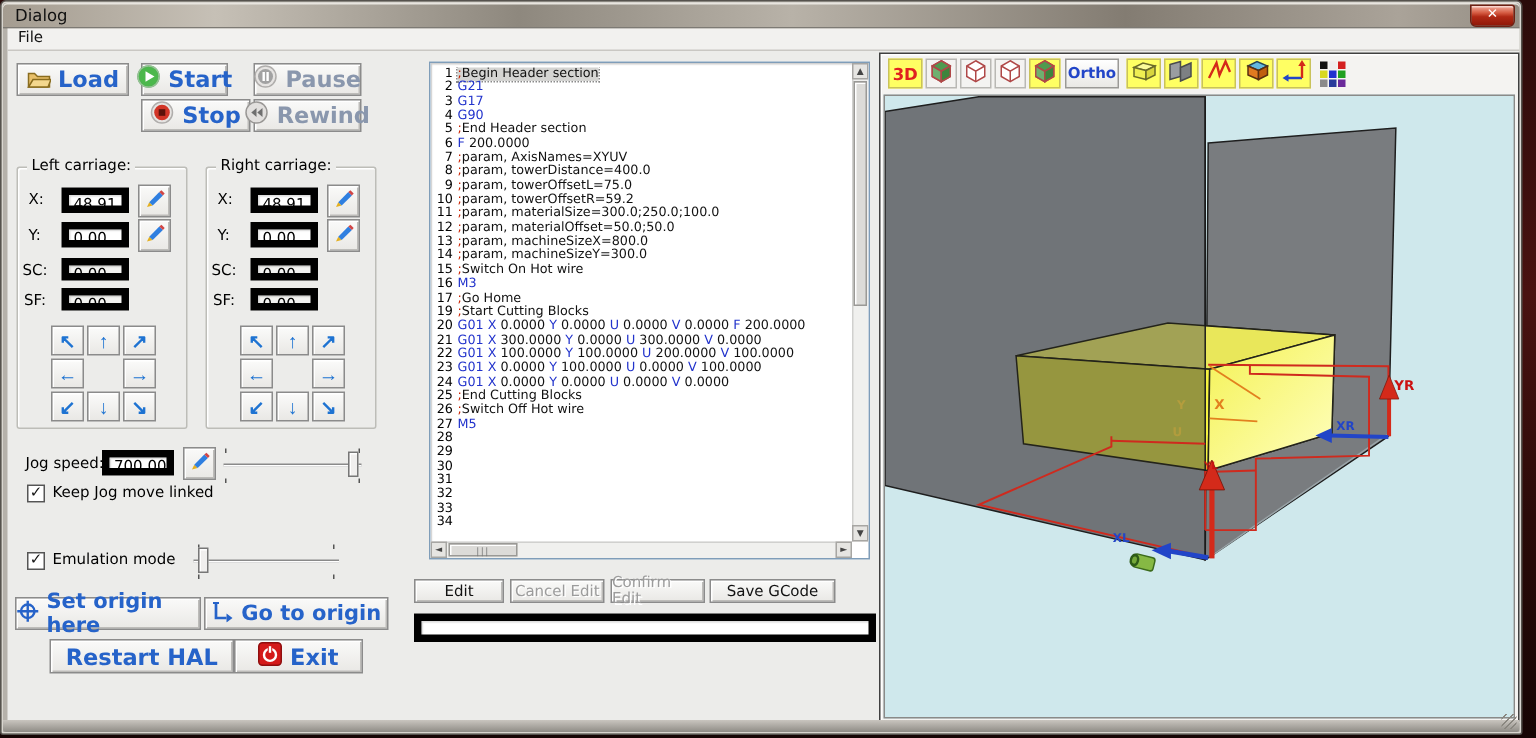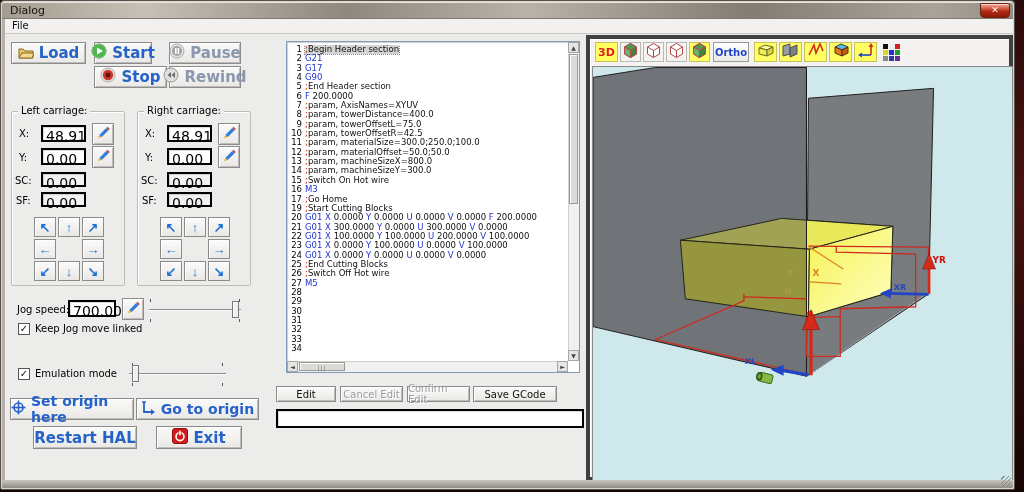--- a/index.html
+++ b/index.html
@@ -29,22 +29,22 @@
     background:repeating-linear-gradient(135deg,transparent 0 2px,#8a8780 2px 3px);}
 
   
   .btn3d{position:absolute;background:linear-gradient(180deg,#fafaf9,#e9e8e5);
     border:1px solid #8b8b8b;box-shadow:inset 1px 1px 0 #fff,inset -1px -1px 0 #bdbcb9;
     display:flex;align-items:center;justify-content:center;gap:5px;cursor:pointer;}
   .btn3d .blab{font-weight:bold;color:#2663c9;font-size:15px;letter-spacing:0;}
   .btn3d .blab.dim{color:#8a97ad;}
   .smallbtn{font-size:10px;color:#111;}
   .smallbtn.dis{color:#9c9c9c;text-shadow:1px 1px 0 #fff;cursor:default;}
-  .field{position:absolute;background:#fff;border:2px solid #000000;
-    box-shadow:inset 1px 1px 1px rgba(0,0,0,.15);font-size:14px;color:#000;padding:1px 3px;}
+  .field{position:absolute;background:#fff;border:5px solid #000000;
+    box-shadow:inset 1px 1px 1px rgba(0,0,0,.15);font-size:10px;color:#000;padding:1px 3px;}
   .field.ro{background:#f2f2f0;}
   .lbl{position:absolute;font-size:10px;color:#000;}
   .groupbox{position:absolute;border:1px solid #bdbdb8;box-shadow:inset 1px 1px 0 #fff;border-radius:2px;}
   .gb-title{position:absolute;top:-7px;left:6px;background:#ececea;padding:0 3px;font-size:10px;color:#000;}
   .pencil-btn{position:absolute;width:22px;height:22px;}
   .checkbox{position:absolute;width:12px;height:12px;background:#fff;border:1px solid #555;
     font-size:10px;line-height:10px;text-align:center;color:#111;font-weight:bold;cursor:pointer;}
   .cb-lbl{position:absolute;font-size:10px;color:#000;}
   .slider{position:absolute;}
   .slider .track{position:absolute;left:0;right:0;top:8px;height:2px;background:#8a8a8a;border-bottom:1px solid #fff;}
@@ -71,21 +71,21 @@
   .hl{background:#d4d4d2;outline:1px dotted #8a8a8a;}
   .vscroll{position:absolute;right:0;top:0;bottom:11px;width:11px;background:#f0f0ee;border-left:1px solid #d0d0ce;}
   .hscroll{position:absolute;left:0;bottom:0;right:11px;height:11px;background:#f0f0ee;border-top:1px solid #d0d0ce;}
   .sb-btn{position:absolute;width:11px;height:11px;background:#e6e5e2;border:1px solid #a7a6a3;
     font-size:6px;color:#444;text-align:center;line-height:9px;cursor:pointer;}
   .sb-thumb{position:absolute;background:#dcdbd8;border:1px solid #9a9996;box-shadow:inset 1px 1px 0 #fff;cursor:pointer;}
   .hthumb-grip{font-size:6px;color:#777;text-align:center;line-height:9px;letter-spacing:1px;}
 
   
   .panel3d{position:absolute;left:585px;top:34px;width:427px;height:446px;background:#f4f3f1;
-    border:4px solid #404040;box-shadow:inset 1px 1px 0 #fff;}
+    border:1px solid #404040;box-shadow:inset 1px 1px 0 #fff;}
   .tbtn{position:absolute;top:3px;height:20px;border:1px solid #b9b8b4;display:flex;align-items:center;
     justify-content:center;background:#f4f3f1;cursor:pointer;}
   .tbtn.yellow{background:#ffff63;border-color:#c9c25a;}
   .tbtn.raised{background:linear-gradient(180deg,#fff,#e9e8e5);border-color:#9a9996;}
   .t3d{color:#e02020;font-weight:bold;font-size:11px;}
   .tortho{color:#2245c8;font-weight:bold;font-size:10px;}
   .viewport{position:absolute;left:2px;top:27px;width:421px;height:416px;border:1px solid #8a8a88;background:#cfe8ec;}
   svg text{font-family:"DejaVu Sans","Liberation Sans",sans-serif;}
 </style>
 </head>
@@ -260,21 +260,21 @@
       <span class="blab" style="font-size:14px;">Set origin here</span>
     </div>
     <div class="btn3d" style="left:135px;top:397px;width:123px;height:22px;">
       <span><svg width="15" height="15">
             <path d="M3,2 v10 h7" fill="none" stroke="#2663c9" stroke-width="1.8"></path>
             <polygon points="10,9 10,15 14,12" fill="#2663c9"></polygon>
             <line x1="1" y1="2" x2="5" y2="2" stroke="#2663c9" stroke-width="1.4"></line>
           </svg></span>
       <span class="blab" style="font-size:14px;">Go to origin</span>
     </div>
-    <div class="btn3d" style="left:32px;top:425px;width:104px;height:23px;">
+    <div class="btn3d" style="left:32px;top:425px;width:123px;height:23px;">
       <span class="blab">Restart HAL</span>
     </div>
     <div class="btn3d" style="left:155px;top:425px;width:86px;height:23px;">
       <span><svg width="16" height="16">
             <rect x="0.5" y="0.5" width="15" height="15" rx="2.5" fill="#d41b1b" stroke="#8f0f0f"></rect>
             <circle cx="8" cy="8.6" r="4" fill="none" stroke="#fff" stroke-width="1.6"></circle>
             <line x1="8" y1="2.4" x2="8" y2="7.4" stroke="#d41b1b" stroke-width="3"></line>
             <line x1="8" y1="2.8" x2="8" y2="7.2" stroke="#fff" stroke-width="1.6"></line>
           </svg></span>
       <span class="blab">Exit</span>
@@ -284,21 +284,21 @@
       <div class="gcode" id="gcode-lines">
           <div class="gl"><span class="num">1</span><span><span class="hl"><span class="tk-sc">;</span><span class="tk-cm">Begin Header section</span></span></span></div>
           <div class="gl"><span class="num">2</span><span><span class="tk-g">G21</span></span></div>
           <div class="gl"><span class="num">3</span><span><span class="tk-g">G17</span></span></div>
           <div class="gl"><span class="num">4</span><span><span class="tk-g">G90</span></span></div>
           <div class="gl"><span class="num">5</span><span><span class="tk-sc">;</span><span class="tk-cm">End Header section</span></span></div>
           <div class="gl"><span class="num">6</span><span><span class="tk-g">F</span> <span class="tk-n">200.0000</span></span></div>
           <div class="gl"><span class="num">7</span><span><span class="tk-sc">;</span><span class="tk-cm">param, AxisNames=XYUV</span></span></div>
           <div class="gl"><span class="num">8</span><span><span class="tk-sc">;</span><span class="tk-cm">param, towerDistance=400.0</span></span></div>
           <div class="gl"><span class="num">9</span><span><span class="tk-sc">;</span><span class="tk-cm">param, towerOffsetL=75.0</span></span></div>
-          <div class="gl"><span class="num">10</span><span><span class="tk-sc">;</span><span class="tk-cm">param, towerOffsetR=42.5</span></span></div>
+          <div class="gl"><span class="num">10</span><span><span class="tk-sc">;</span><span class="tk-cm">param, towerOffsetR=59.2</span></span></div>
           <div class="gl"><span class="num">11</span><span><span class="tk-sc">;</span><span class="tk-cm">param, materialSize=300.0;250.0;100.0</span></span></div>
           <div class="gl"><span class="num">12</span><span><span class="tk-sc">;</span><span class="tk-cm">param, materialOffset=50.0;50.0</span></span></div>
           <div class="gl"><span class="num">13</span><span><span class="tk-sc">;</span><span class="tk-cm">param, machineSizeX=800.0</span></span></div>
           <div class="gl"><span class="num">14</span><span><span class="tk-sc">;</span><span class="tk-cm">param, machineSizeY=300.0</span></span></div>
           <div class="gl"><span class="num">15</span><span><span class="tk-sc">;</span><span class="tk-cm">Switch On Hot wire</span></span></div>
           <div class="gl"><span class="num">16</span><span><span class="tk-g">M3</span></span></div>
           <div class="gl"><span class="num">17</span><span><span class="tk-sc">;</span><span class="tk-cm">Go Home</span></span></div>
           <div class="gl"><span class="num">19</span><span><span class="tk-sc">;</span><span class="tk-cm">Start Cutting Blocks</span></span></div>
           <div class="gl"><span class="num">20</span><span><span class="tk-g">G01</span> <span class="tk-g">X</span> <span class="tk-n">0.0000</span> <span class="tk-g">Y</span> <span class="tk-n">0.0000</span> <span class="tk-g">U</span> <span class="tk-n">0.0000</span> <span class="tk-g">V</span> <span class="tk-n">0.0000</span> <span class="tk-g">F</span> <span class="tk-n">200.0000</span></span></div>
           <div class="gl"><span class="num">21</span><span><span class="tk-g">G01</span> <span class="tk-g">X</span> <span class="tk-n">300.0000</span> <span class="tk-g">Y</span> <span class="tk-n">0.0000</span> <span class="tk-g">U</span> <span class="tk-n">300.0000</span> <span class="tk-g">V</span> <span class="tk-n">0.0000</span></span></div>

